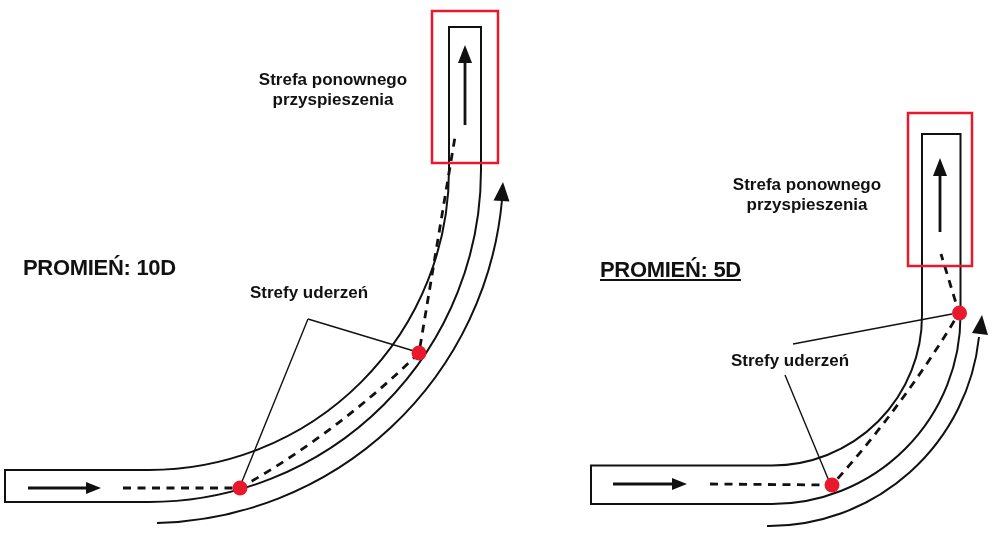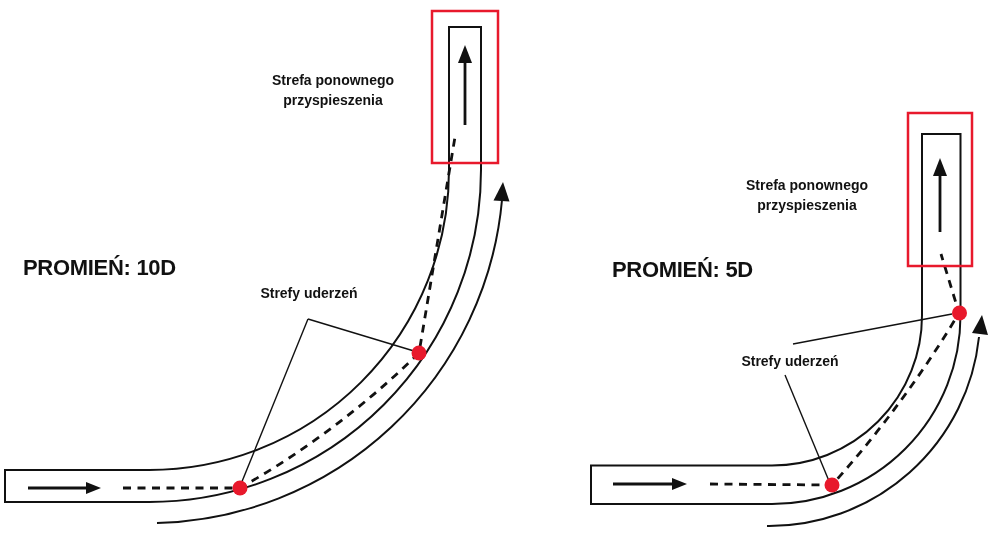--- a/index.html
+++ b/index.html
@@ -23,21 +23,21 @@
   .head{fill:var(--line);stroke:none;}
   .dash{fill:none;stroke:var(--line);stroke-width:2.8;stroke-dasharray:8 6.5;}
   .leader{fill:none;stroke:var(--line);stroke-width:1.4;}
   .zonebox{fill:none;stroke:var(--red);stroke-width:2.5;}
   .dot{fill:var(--red);stroke:none;}
   
   .lbl{
     position:absolute;
     color:var(--line);
     font-weight:700;
-    font-size:14px;
+    font-size:17px;
     line-height:20px;
     text-align:center;
   }
   .radius-lbl{
     position:absolute;
     color:var(--line);
     font-weight:700;
     font-size:22px;
     line-height:24px;
     letter-spacing:-0.3px;
@@ -110,16 +110,16 @@
   </svg>
 
   <div class="lbl" style="left:253px;top:70px;width:160px;">Strefa ponownego przyspieszenia</div>
 
   <div class="radius-lbl" style="left:3px;top:256px;">PROMIEŃ: 10D</div>
 
   <div class="lbl" style="left:229px;top:283px;width:160px;">Strefy uderzeń</div>
 
   <div class="lbl" style="left:727px;top:175px;width:160px;">Strefa ponownego przyspieszenia</div>
 
-  <div class="radius-lbl" style="left:592px;top:258px;">PROMIEŃ: 5D</div>
+  <div class="radius-lbl" style="left:580px;top:258px;text-decoration:underline;">PROMIEŃ: 5D</div>
 
   <div class="lbl" style="left:710px;top:351px;width:160px;">Strefy uderzeń</div>
 </div>
 
 </body></html>

